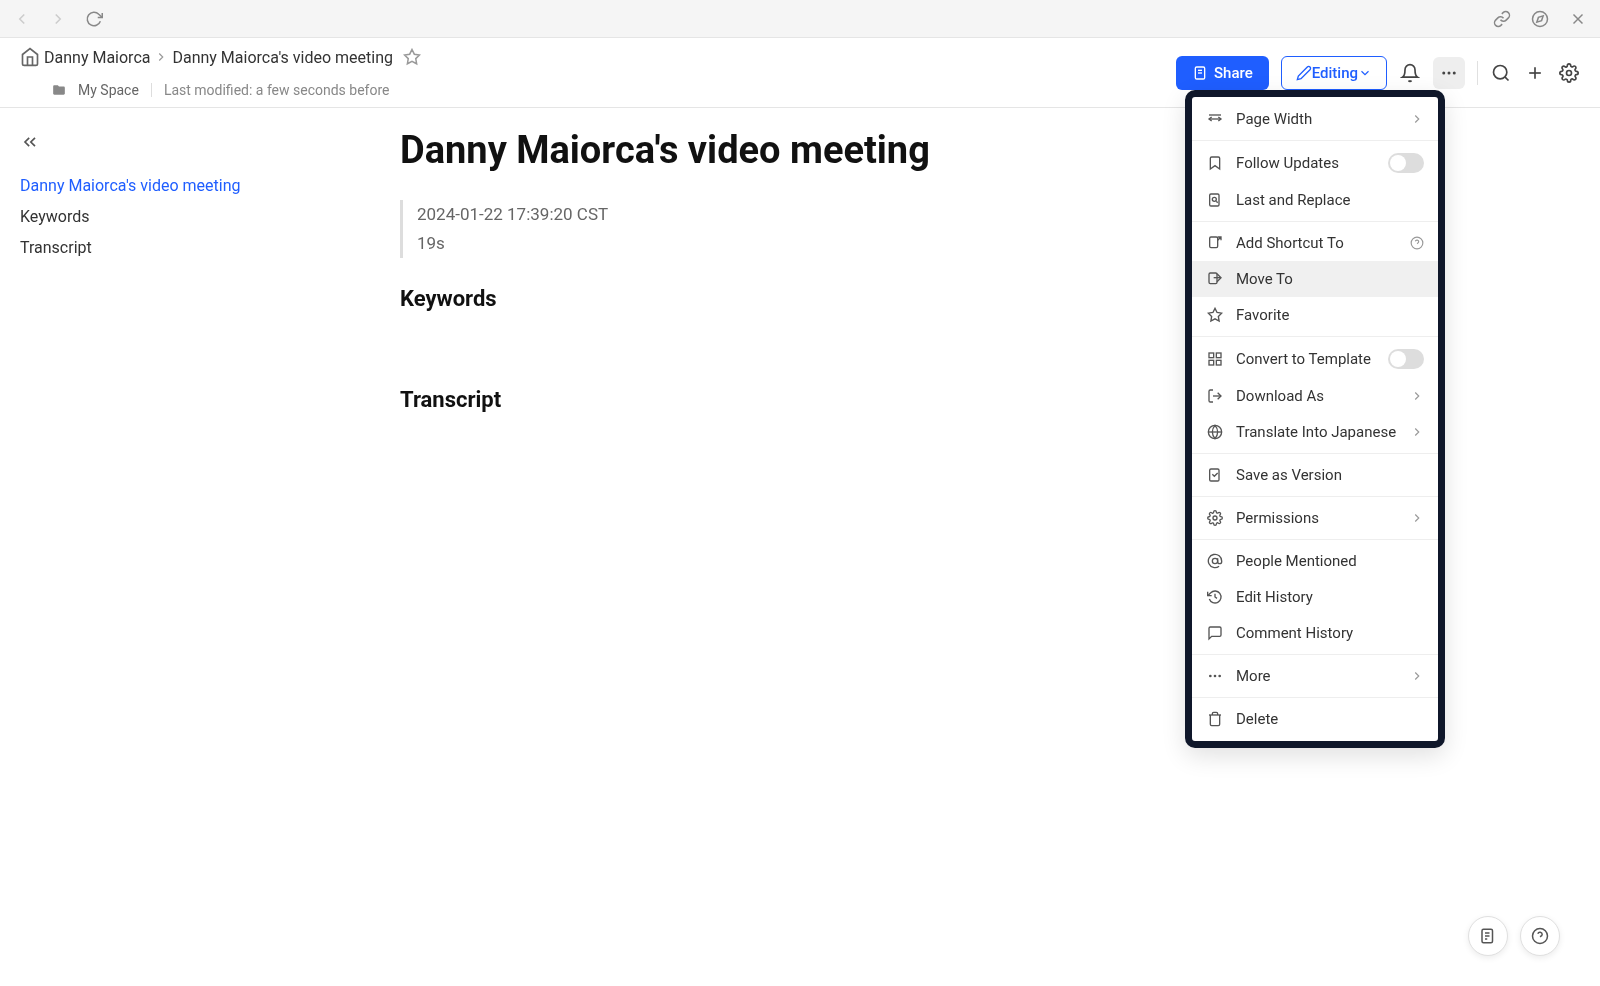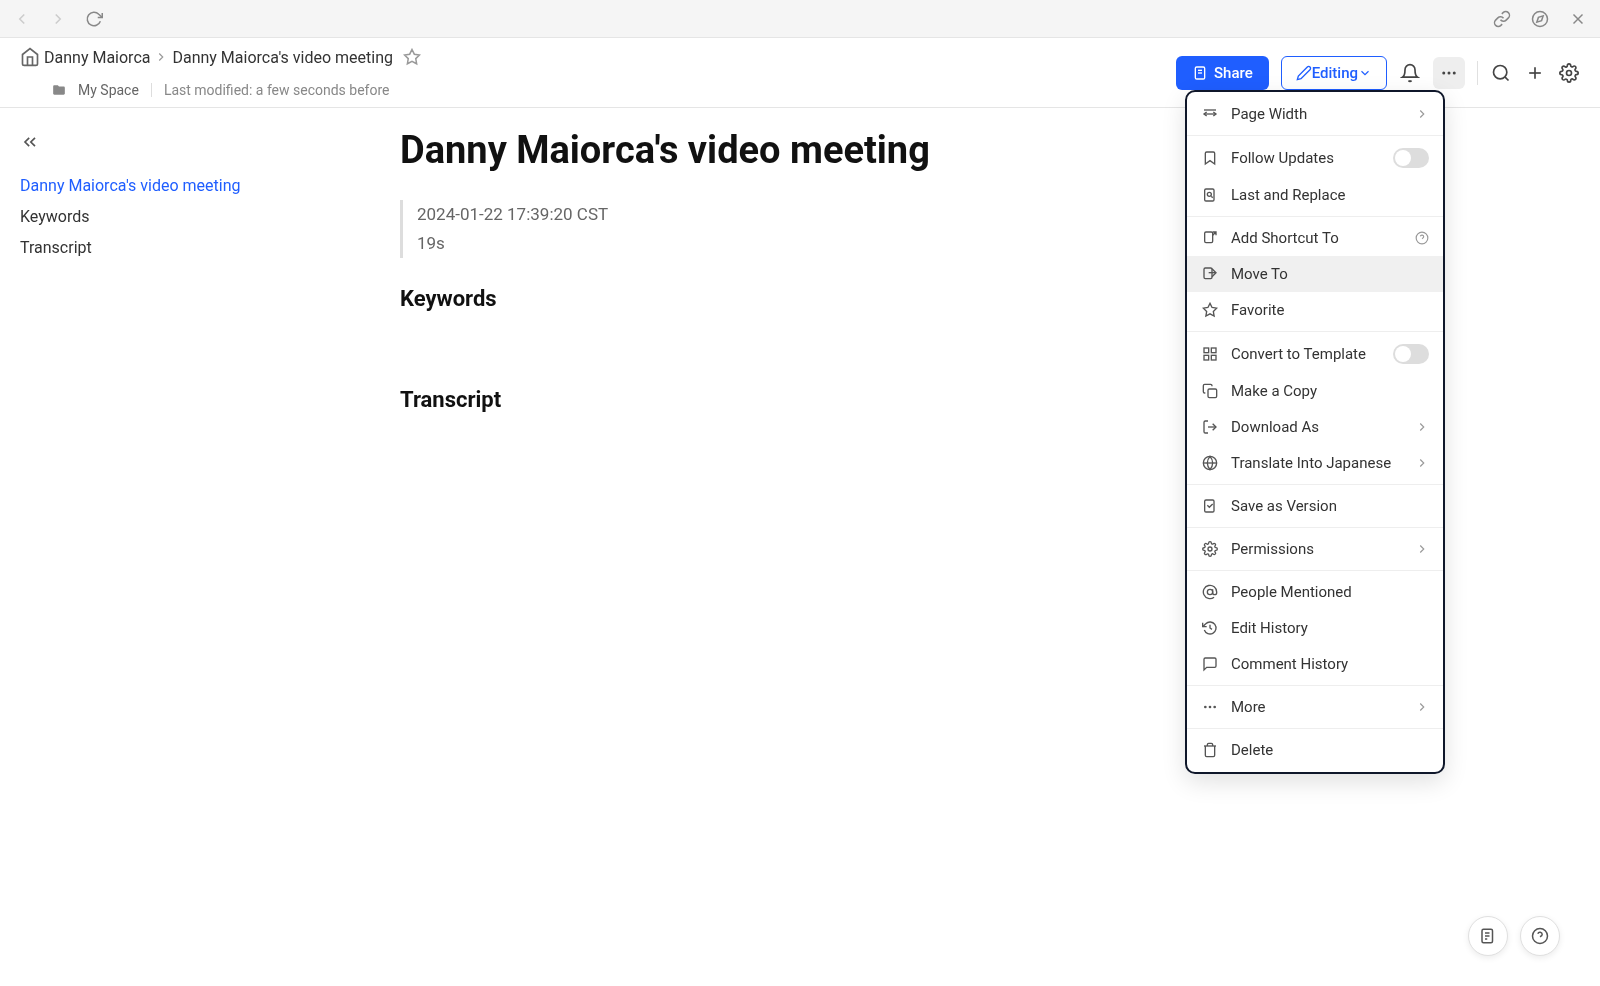--- a/index.html
+++ b/index.html
@@ -41,21 +41,21 @@
 .toc-item { font-size: 16px; padding: 6px 0; color: #333; cursor: pointer; }
 .toc-item.active { color: #1f5eff; }
 
 .content { flex: 1; padding: 20px 40px; max-width: 800px; }
 .doc-title { font-size: 38px; font-weight: 700; color: #111; margin-bottom: 28px; }
 .meta-block { border-left: 3px solid #ddd; padding-left: 14px; margin-bottom: 28px; }
 .meta-line { font-size: 17px; color: #666; line-height: 1.7; }
 .section-h { font-size: 22px; font-weight: 700; color: #111; margin-top: 26px; margin-bottom: 20px; }
 
 
-.dropdown { position: absolute; top: 90px; right: 155px; width: 260px; background: #fff; border: 2px solid #0f172a; border-radius: 10px; box-shadow: 0 8px 24px rgba(0,0,0,0.12); padding: 4px 0; z-index: 100; }
+.dropdown { position: absolute; top: 90px; right: 155px; width: 260px; background: #fff; border: 7px solid #0f172a; border-radius: 10px; box-shadow: 0 8px 24px rgba(0,0,0,0.12); padding: 4px 0; z-index: 100; }
 .dd-item { display: flex; align-items: center; padding: 9px 14px; font-size: 15px; color: #333; cursor: pointer; gap: 12px; }
 .dd-item.hovered { background: #f0f0f0; }
 .dd-icon { width: 18px; height: 18px; display: flex; align-items: center; justify-content: center; color: #555; }
 .dd-label { flex: 1; }
 .dd-right { color: #999; display: flex; align-items: center; }
 .dd-sep { height: 1px; background: #eee; margin: 3px 0; }
 .toggle { width: 36px; height: 20px; background: #ddd; border-radius: 10px; position: relative; }
 .toggle::after { content: ''; position: absolute; left: 2px; top: 2px; width: 16px; height: 16px; background: #fff; border-radius: 50%; }
 
 
@@ -299,29 +299,20 @@
           <rect x="3" y="14" width="7" height="7"></rect>
           <rect x="14" y="14" width="7" height="7"></rect>
         </svg>
       </span>
     <span class="dd-label">Convert to Template</span>
     <span class="toggle"></span>
   </div>
   <div class="dd-item">
     <span class="dd-icon">
         <svg width="16" height="16" viewBox="0 0 24 24" fill="none" stroke="currentColor" stroke-width="2">
-          <rect x="9" y="9" width="13" height="13" rx="2"></rect>
-          <path d="M5 15H4a2 2 0 0 1-2-2V4a2 2 0 0 1 2-2h9a2 2 0 0 1 2 2v1"></path>
-        </svg>
-      </span>
-    <span class="dd-label">Make a Copy</span>
-  </div>
-  <div class="dd-item">
-    <span class="dd-icon">
-        <svg width="16" height="16" viewBox="0 0 24 24" fill="none" stroke="currentColor" stroke-width="2">
           <path d="M9 21H5a2 2 0 0 1-2-2V5a2 2 0 0 1 2-2h4"></path>
           <polyline points="16 17 21 12 16 7"></polyline>
           <line x1="21" y1="12" x2="9" y2="12"></line>
         </svg>
       </span>
     <span class="dd-label">Download As</span>
     <span class="dd-right">
         <svg width="14" height="14" viewBox="0 0 24 24" fill="none" stroke="currentColor" stroke-width="2">
           <polyline points="9 18 15 12 9 6"></polyline>
         </svg>

